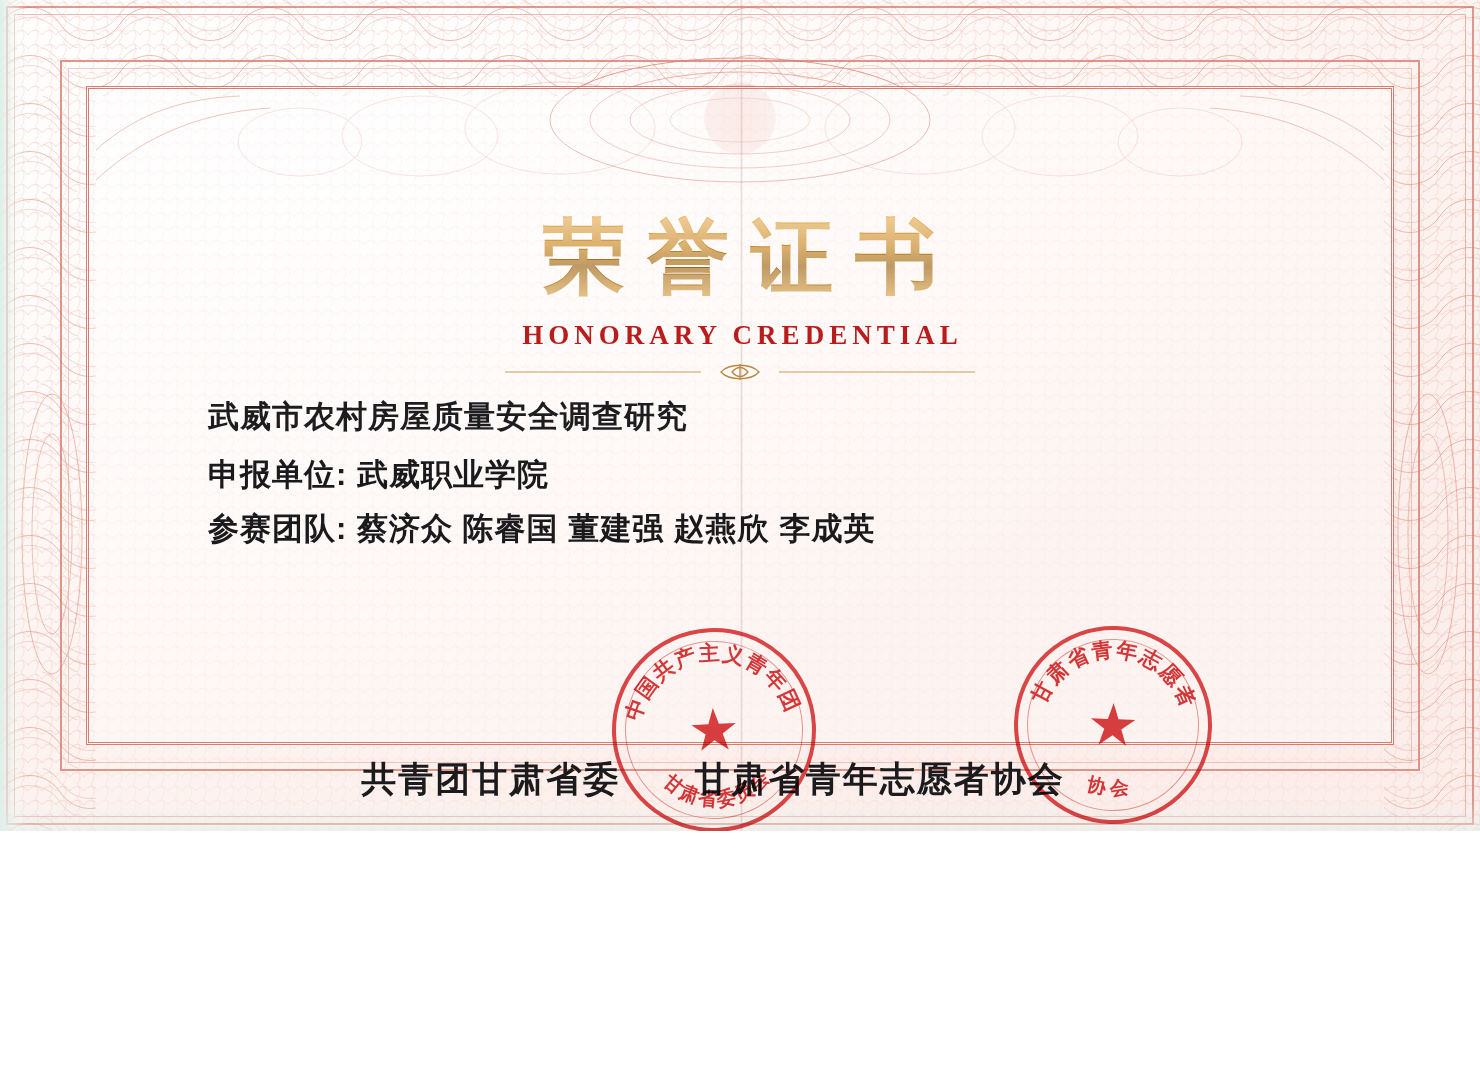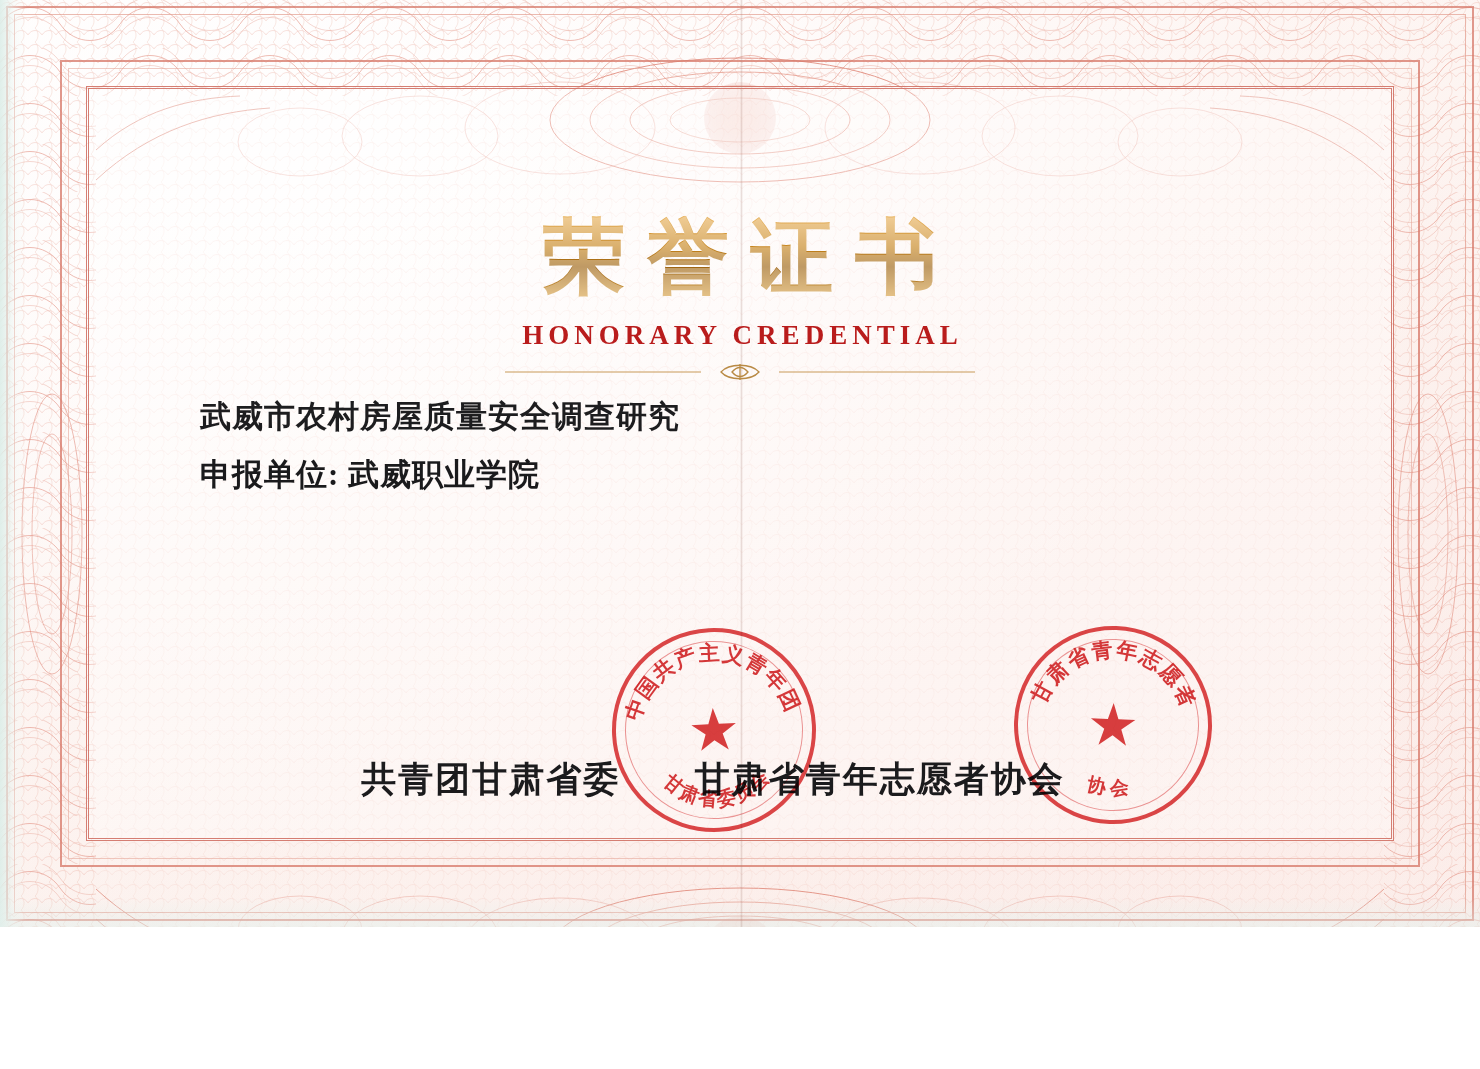--- a/index.html
+++ b/index.html
@@ -11,21 +11,21 @@
     width: 1480px;
     height: 1069px;
     font-family: "Liberation Sans", sans-serif;
     overflow: hidden;
   }
 
   
   .certificate {
     position: relative;
     width: 1480px;
-    height: 927px;
+    height: 831px;
     background: #fdf7f4;
     overflow: hidden;
   }
 
   
   .paper-texture {
     position: absolute;
     inset: 0;
     background:
       radial-gradient(ellipse at 20% 15%, rgba(255,255,255,0.85) 0%, rgba(253,240,236,0.2) 60%),
@@ -138,21 +138,21 @@
     margin: 10px auto 0;
     width: 470px;
     height: 22px;
     position: relative;
   }
 
   
   .body-block {
     position: absolute;
     top: 300px;
-    left: 104px;
+    left: 112px;
     right: 70px;
   }
   .recipient {
     font-family: "DejaVu Sans", "Liberation Sans", sans-serif;
     font-size: 31px;
     font-weight: bold;
     color: #1d1d1f;
     letter-spacing: 1px;
     margin-bottom: 16px;
   }
@@ -160,21 +160,21 @@
     font-family: "DejaVu Sans", "Liberation Sans", sans-serif;
     font-size: 45px;
     font-weight: bold;
     color: #141416;
     line-height: 1.42;
     letter-spacing: 1px;
     text-indent: 90px;
     margin-bottom: 14px;
   }
   .meta-line {
-    font-family: Liberation Serif, serif;
+    font-family: Liberation Sans, sans-serif;
     font-size: 31px;
     font-weight: bold;
     color: #1a1a1c;
     letter-spacing: 1px;
     margin-top: 12px;
   }
 
   
   .issuer-block {
     position: absolute;
@@ -357,20 +357,21 @@
             <path d="M227,11 C232,5 238,5 243,11 C238,17 232,17 227,11 Z"></path>
             <path d="M235,3 L235,19"></path>
           </g>
         </svg>
       </div>
     </div>
 
     <div class="body-block">
       <div class="recipient">武威市农村房屋质量安全调查研究</div>
       <div class="meta-line">申报单位: 武威职业学院</div>
+      <div class="meta-line">参赛团队: 蔡济众 陈睿国 董建强 赵燕欣 李成英</div>
     </div>
 
     <div class="issuer-block">
       <div class="issuers">
         <span>共青团甘肃省委</span>
         <span class="issuer-gap"></span>
         <span>甘肃省青年志愿者协会</span>
       </div>
     </div>
 

